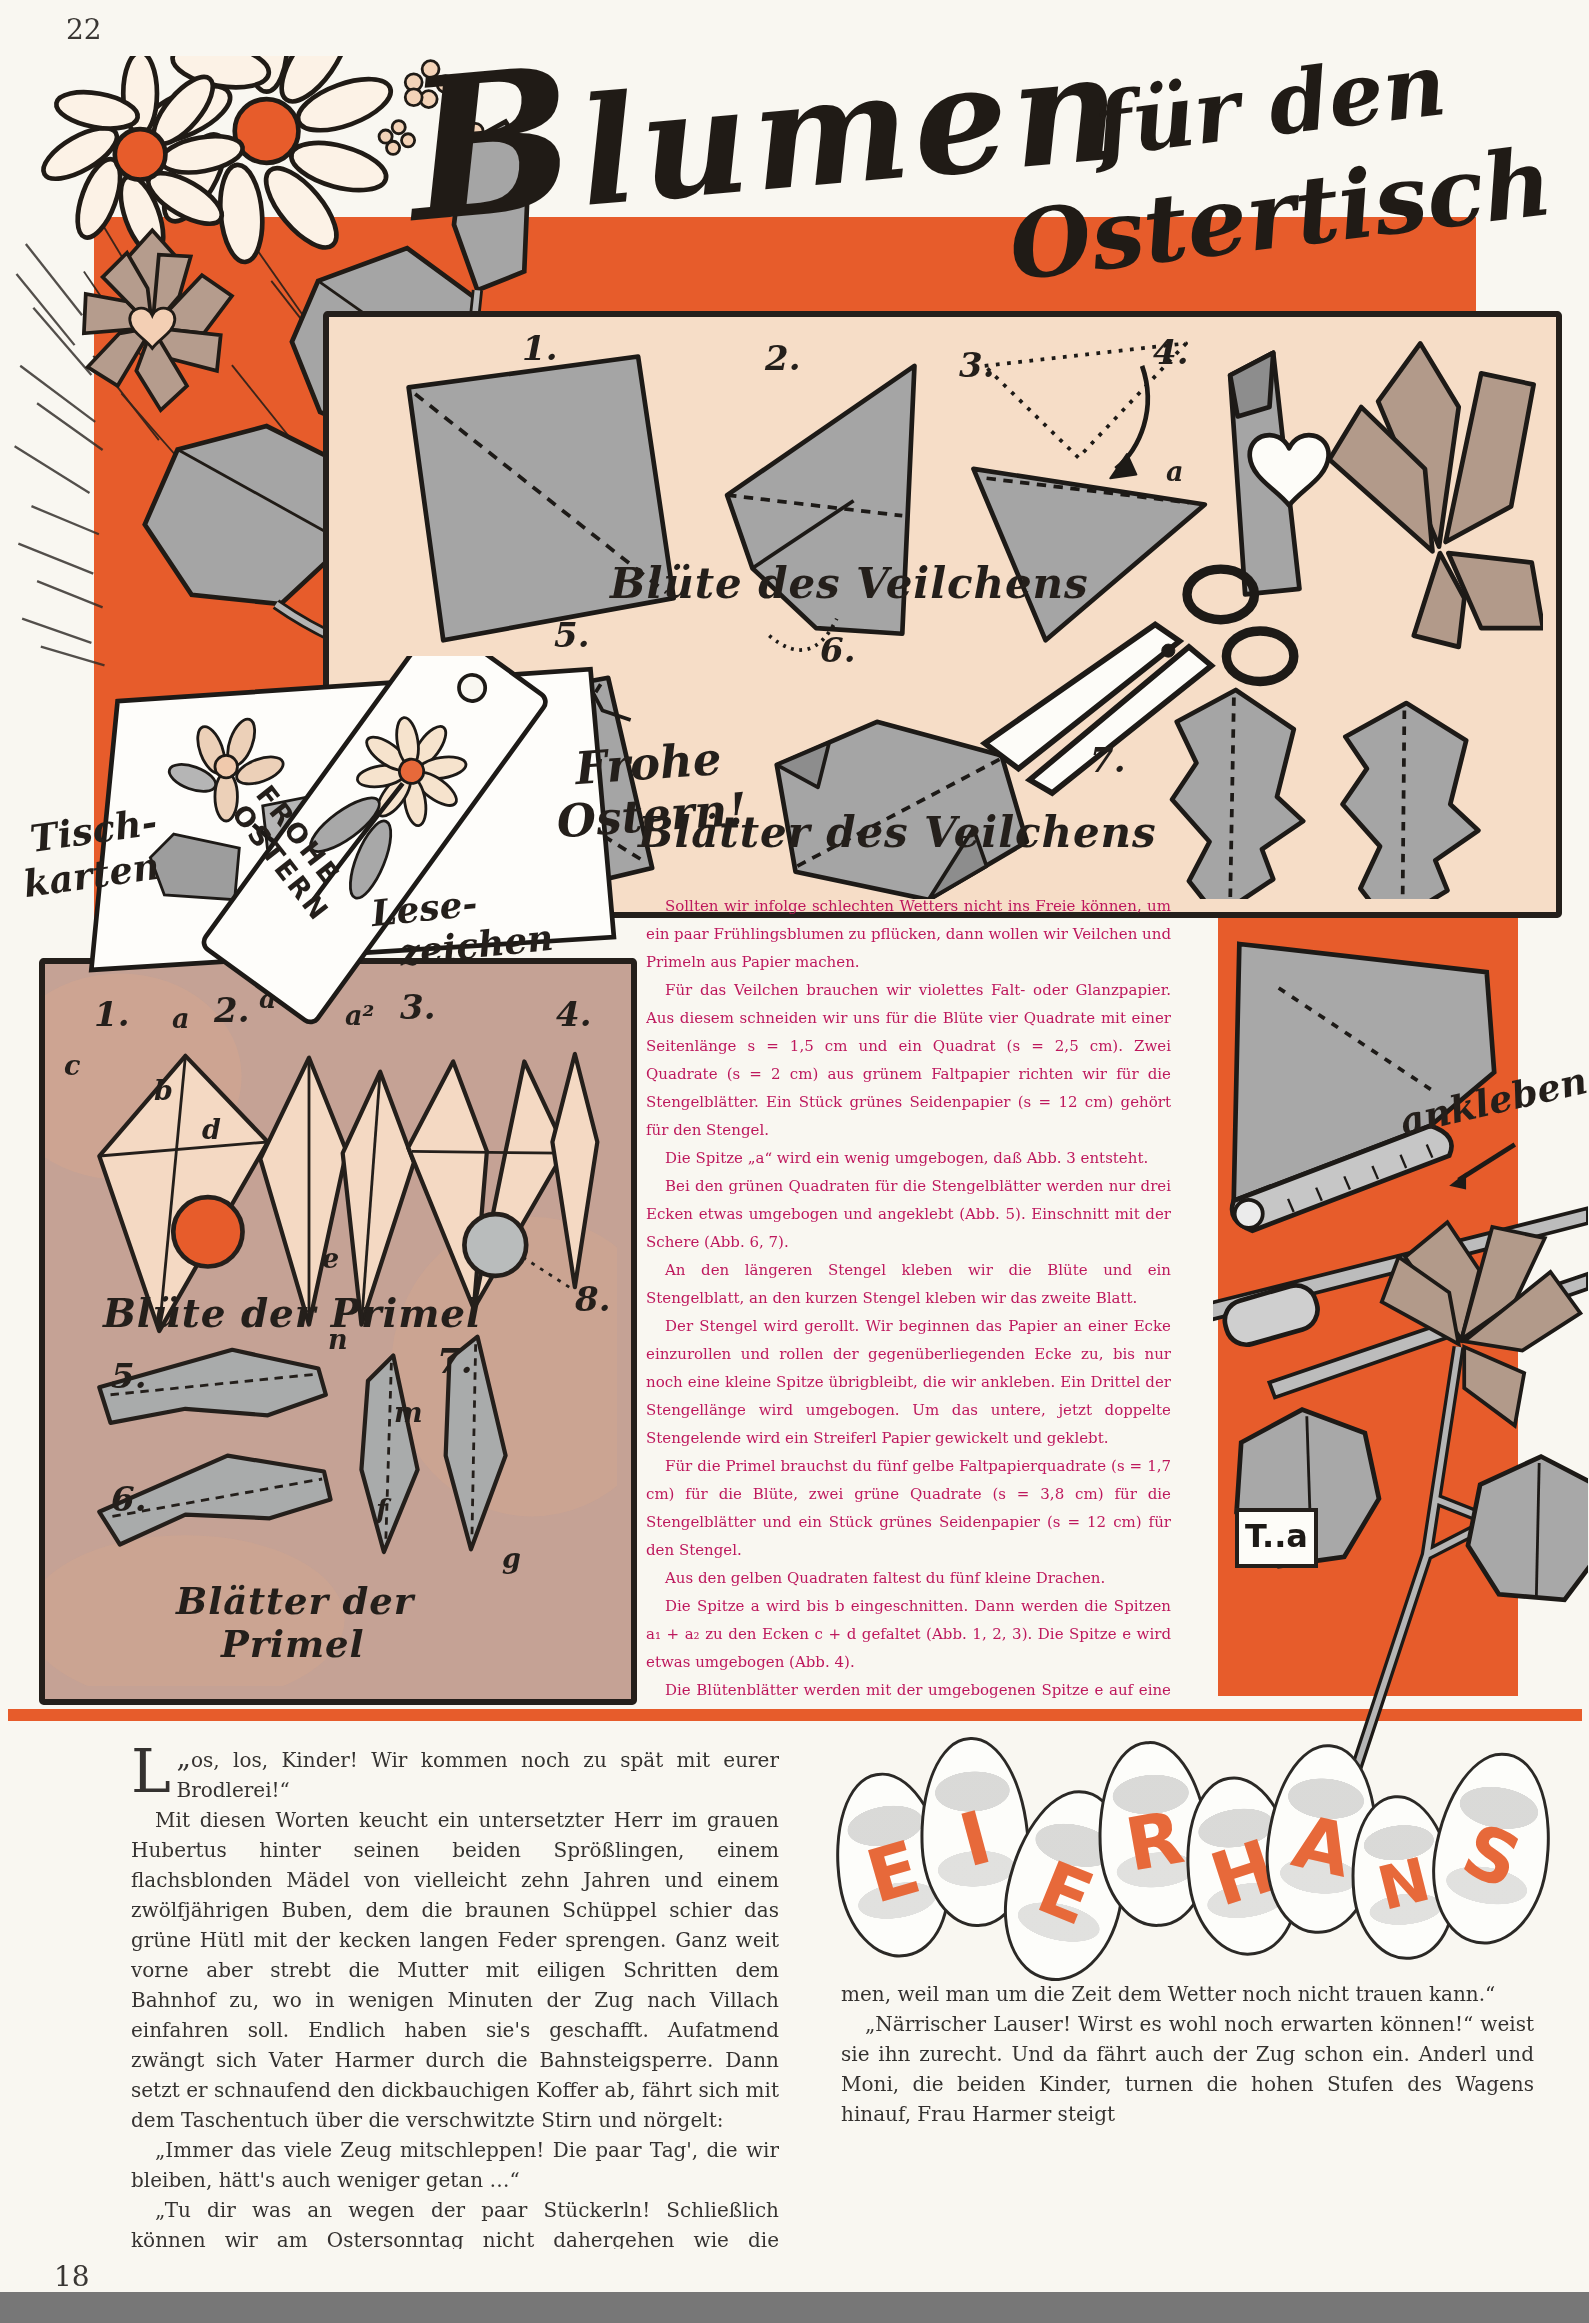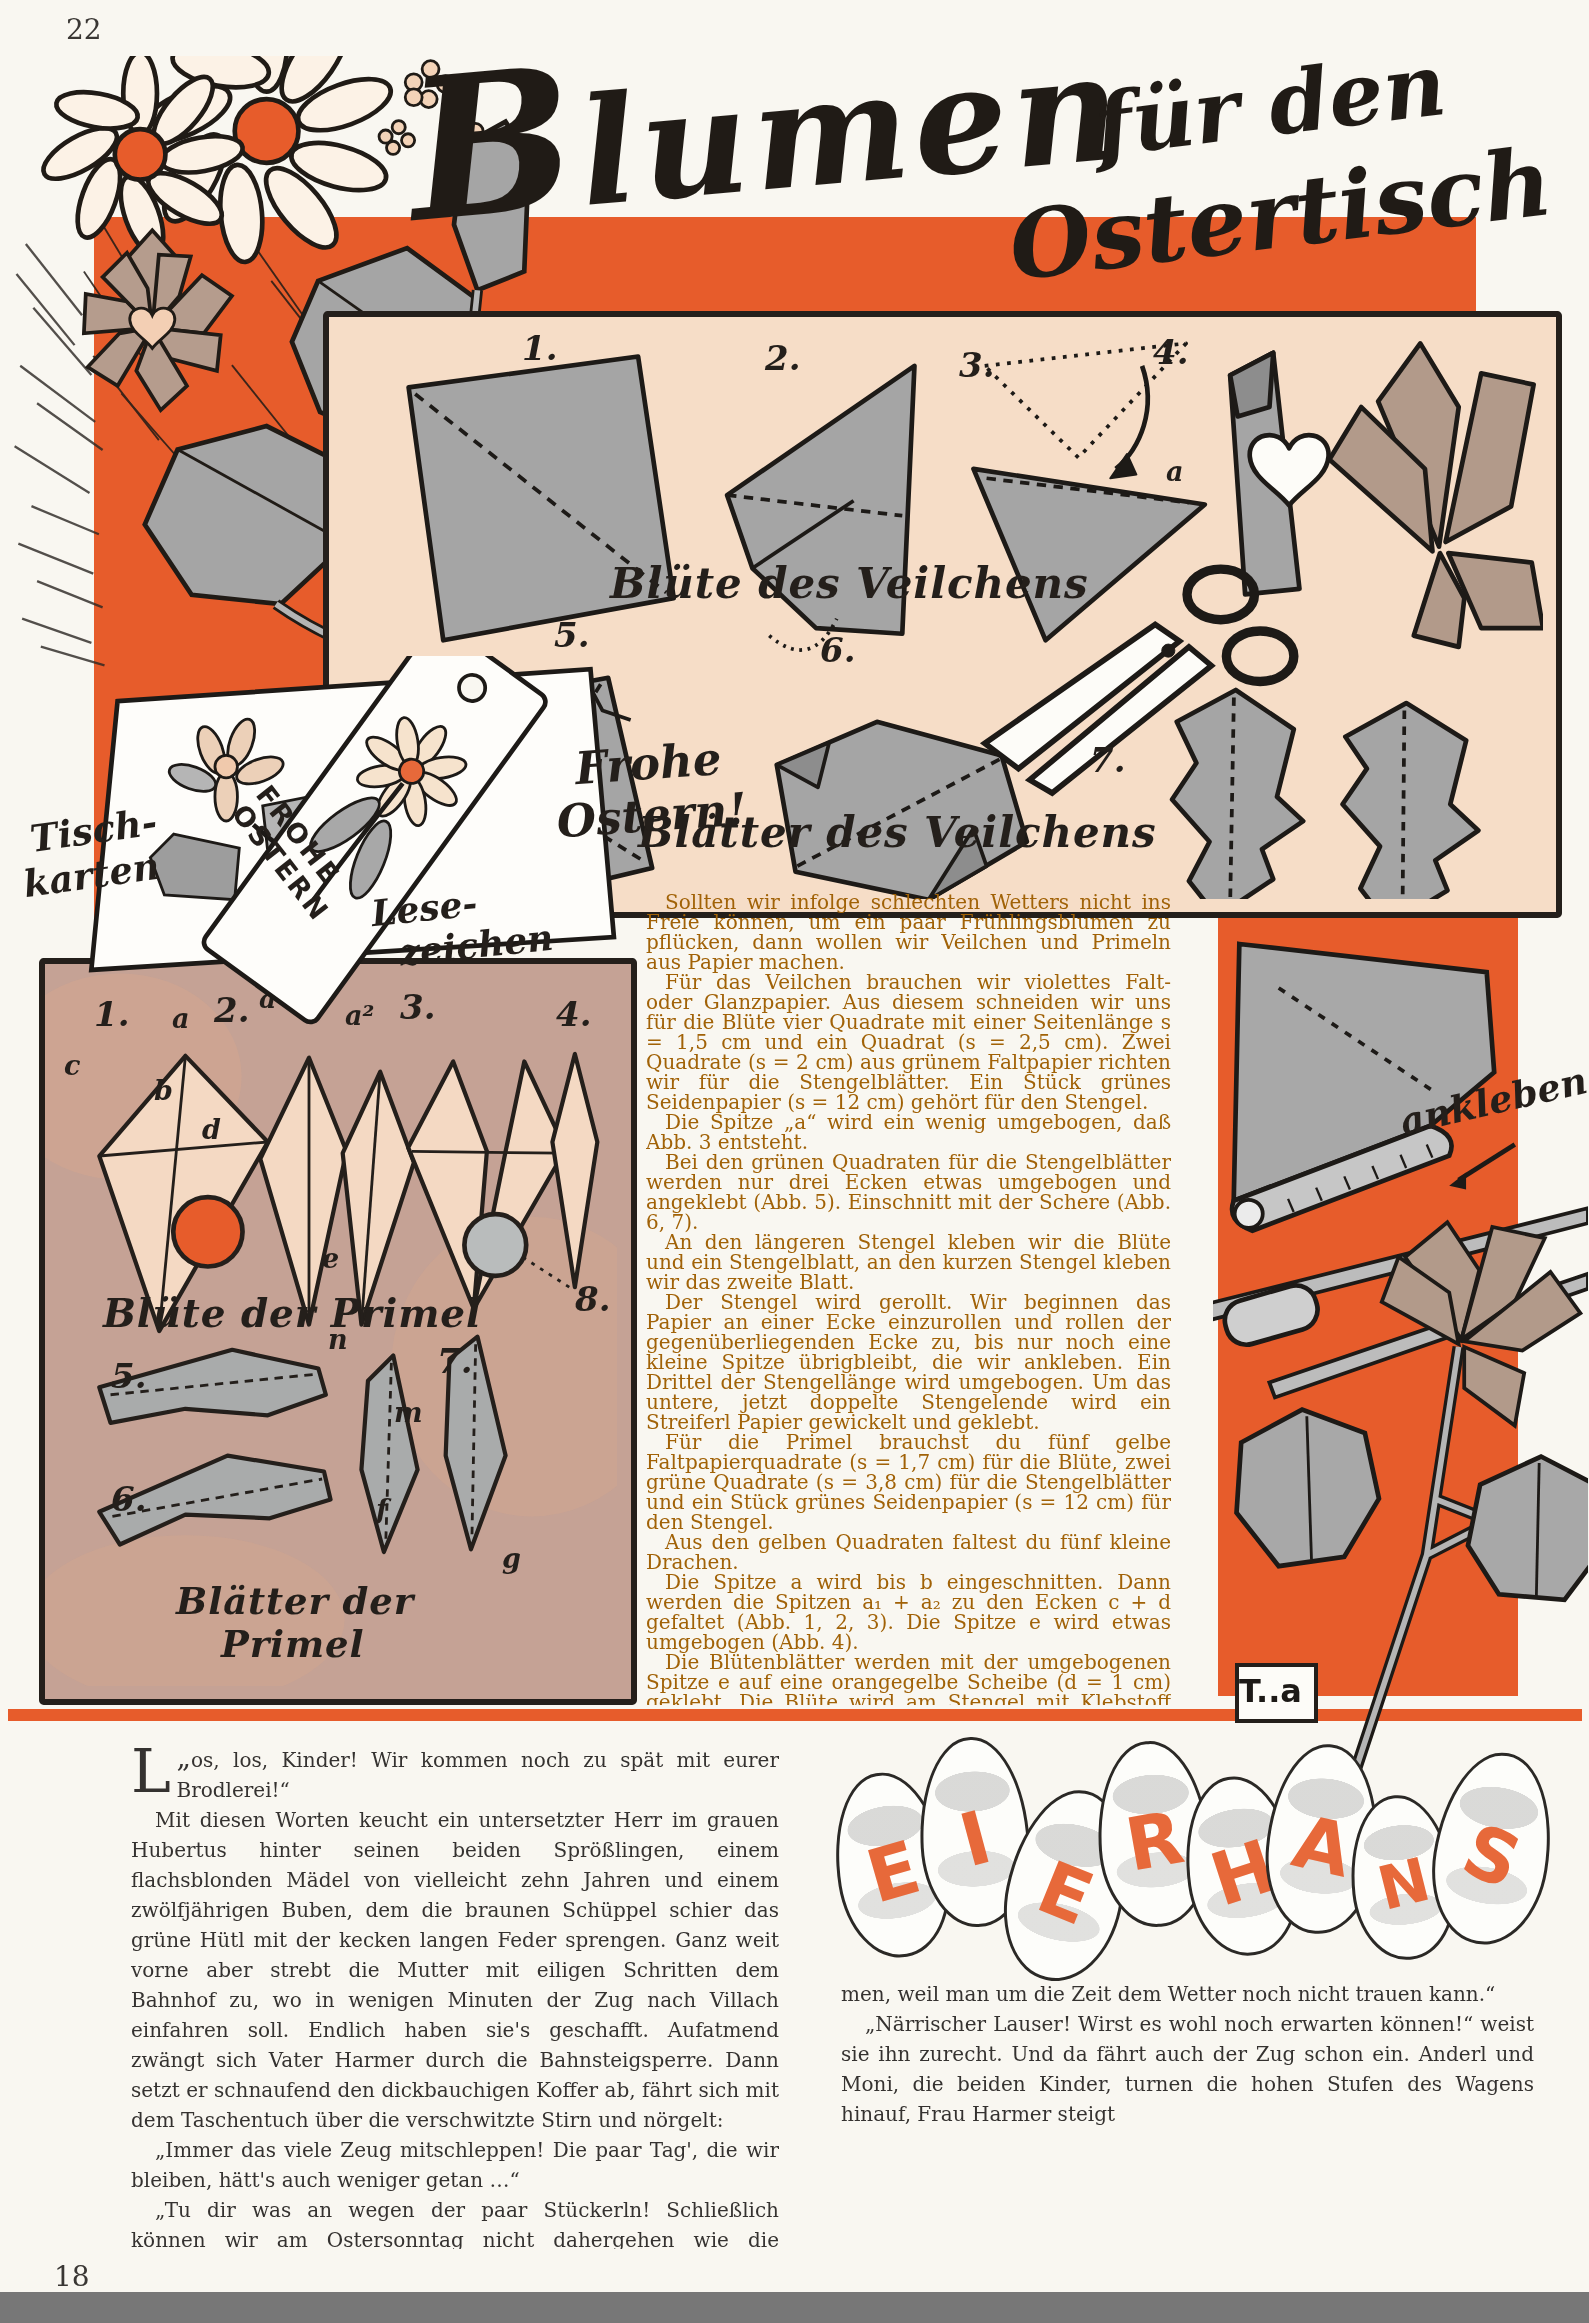--- a/index.html
+++ b/index.html
@@ -23,21 +23,21 @@
   .veilchen-panel{left:323px;top:311px;width:1227px;height:595px;background:#f6ddc7;}
   .primel-panel{left:39px;top:958px;width:586px;height:735px;background:#c5a295;}
   .panel svg{position:absolute;left:0;top:0;}
   
   .script{position:absolute;font-family:"DejaVu Serif",serif;font-style:italic;font-weight:bold;color:#241f1b;white-space:nowrap;}
   .stepnum{font-size:34px;}
   .smalllab{font-size:27px;}
   .caption{font-size:42px;letter-spacing:0.9px;}
   
   .instr{position:absolute;left:646px;top:892px;width:525px;height:813px;overflow:hidden;z-index:4;
-    font-size:20px;line-height:20px;text-align:justify;color:#a16207;}
+    font-size:15px;line-height:28px;text-align:justify;color:#be185d;}
   .instr p{margin:0;text-indent:19px;}
   
   .story{position:absolute;z-index:4;font-size:20px;line-height:30px;text-align:justify;color:#353230;}
   .story p{margin:0;text-indent:24px;}
   .story p.drop{text-indent:0;}
   .story .q{font-size:28px;}
   .story .dc{float:left;font-size:60px;line-height:49px;padding:3.7px 5.6px 0 0;font-family:"DejaVu Serif",serif;}
   .story-left{left:131px;top:1743px;width:648px;height:506px;overflow:hidden;}
   .story-right{left:841px;top:1979px;width:693px;height:337px;overflow:hidden;}
   
@@ -47,22 +47,22 @@
   
   .eggs{position:absolute;left:834px;top:1735px;width:750px;height:220px;z-index:5;}
   .egg{position:absolute;background:
       radial-gradient(ellipse 60% 18% at 50% 28%, rgba(160,160,160,.38) 0 60%, transparent 61%),
       radial-gradient(ellipse 62% 16% at 50% 70%, rgba(160,160,160,.30) 0 60%, transparent 61%),
       #fdfdfa;
     border:3.7px solid #2b2926;border-radius:50% 50% 50% 50% / 58% 58% 44% 44%;}
   .egg-letter{position:absolute;left:50%;top:54%;font-family:"DejaVu Sans",sans-serif;font-weight:bold;
     font-size:73px;color:#e7693a;}
   
-  .sigbox{position:absolute;left:1235px;top:1663px;width:75px;height:52px;background:#fdfcf8;border:4.7px solid #241f1b;
-    z-index:5;font-family:"DejaVu Sans",sans-serif;font-weight:bold;font-size:32px;text-align:left;line-height:49px;}
+  .sigbox{position:absolute;left:1235px;top:1508px;width:75px;height:52px;background:#fdfcf8;border:4.7px solid #241f1b;
+    z-index:5;font-family:"DejaVu Sans",sans-serif;font-weight:bold;font-size:32px;text-align:center;line-height:49px;}
   .ankleben{left:1398px;top:1077px;font-size:37px;transform:rotate(-13deg);z-index:5;}
   .bookmark-text{position:absolute;left:223px;top:823px;width:141px;z-index:5;transform:rotate(52deg);
     font-family:"DejaVu Sans",sans-serif;font-weight:bold;font-size:27px;letter-spacing:2.8px;color:#241f1b;line-height:31px;}
   .card-text{position:absolute;left:555px;top:738px;z-index:5;transform:rotate(-4deg);text-align:center;
     font-family:"DejaVu Serif",serif;font-style:italic;font-weight:bold;font-size:45px;line-height:52px;color:#241f1b;}
 </style>
 </head>
 <body>
 
 <div class="page">

